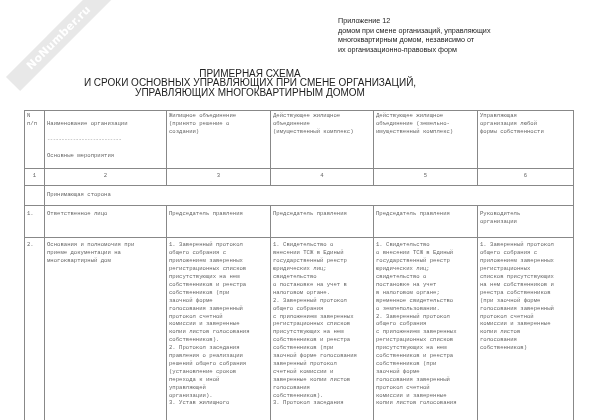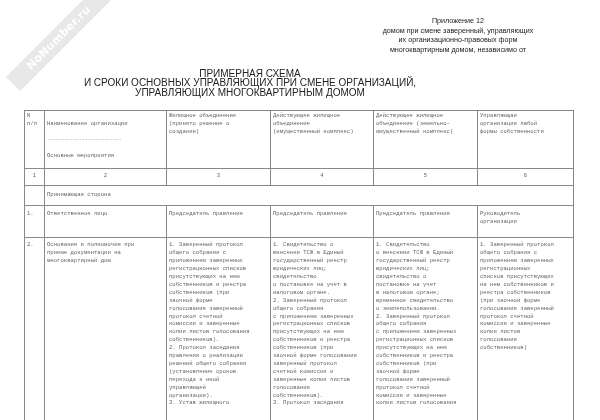--- a/index.html
+++ b/index.html
@@ -7,21 +7,21 @@
   .watermark {
     position: absolute; left: -6px; top: 28px; width: 130px; height: 20px;
     transform: rotate(-45deg); transform-origin: center;
     background: #e8e8e8; color: #ffffff;
     font-family: "DejaVu Sans", sans-serif; font-weight: bold; font-size: 11px;
     text-align: center; line-height: 20px; letter-spacing: 0.3px;
   }
   .appendix {
     position: absolute; right: 22px; top: 16px; width: 240px;
     font-family: "Liberation Sans", sans-serif; font-size: 7.2px; line-height: 9.6px;
-    text-align: center; color: #222;
+    text-align: left; color: #222;
   }
   .title {
     position: absolute; left: 0; width: 500px; top: 69px;
     font-family: "Liberation Sans", sans-serif; font-size: 10px; line-height: 9.4px;
     text-align: center; color: #222;
   }
   .tbl {
     position: absolute; left: 24px; top: 110px;
     border-collapse: collapse; table-layout: fixed;
     font-family: "Liberation Mono", monospace; font-size: 5.6px; line-height: 7.9px; color: #666;
@@ -37,23 +37,23 @@
   .tbl tr.r2 td { height: 250px; padding-top: 3px; border-bottom: none; }
   .dashes { color: #999; letter-spacing: -0.5px; }
 </style>
 </head>
 <body>
 
 <div class="watermark">NoNumber.ru</div>
 
 <div class="appendix">
   <div>Приложение 12</div>
-  <div>домом при смене заверенный, управляющих</div>
+  <div>домом при смене организаций, управляющих</div>
+  <div>многоквартирным домом, независимо от</div>
   <div>их организационно-правовых форм</div>
-  <div>многоквартирным домом, независимо от</div>
 </div>
 
 <div class="title">
   <div>ПРИМЕРНАЯ СХЕМА</div>
   <div>И СРОКИ ОСНОВНЫХ УПРАВЛЯЮЩИХ ПРИ СМЕНЕ ОРГАНИЗАЦИЙ,</div>
   <div>УПРАВЛЯЮЩИХ МНОГОКВАРТИРНЫМ ДОМОМ</div>
 </div>
 
 <table class="tbl">
   <colgroup>

